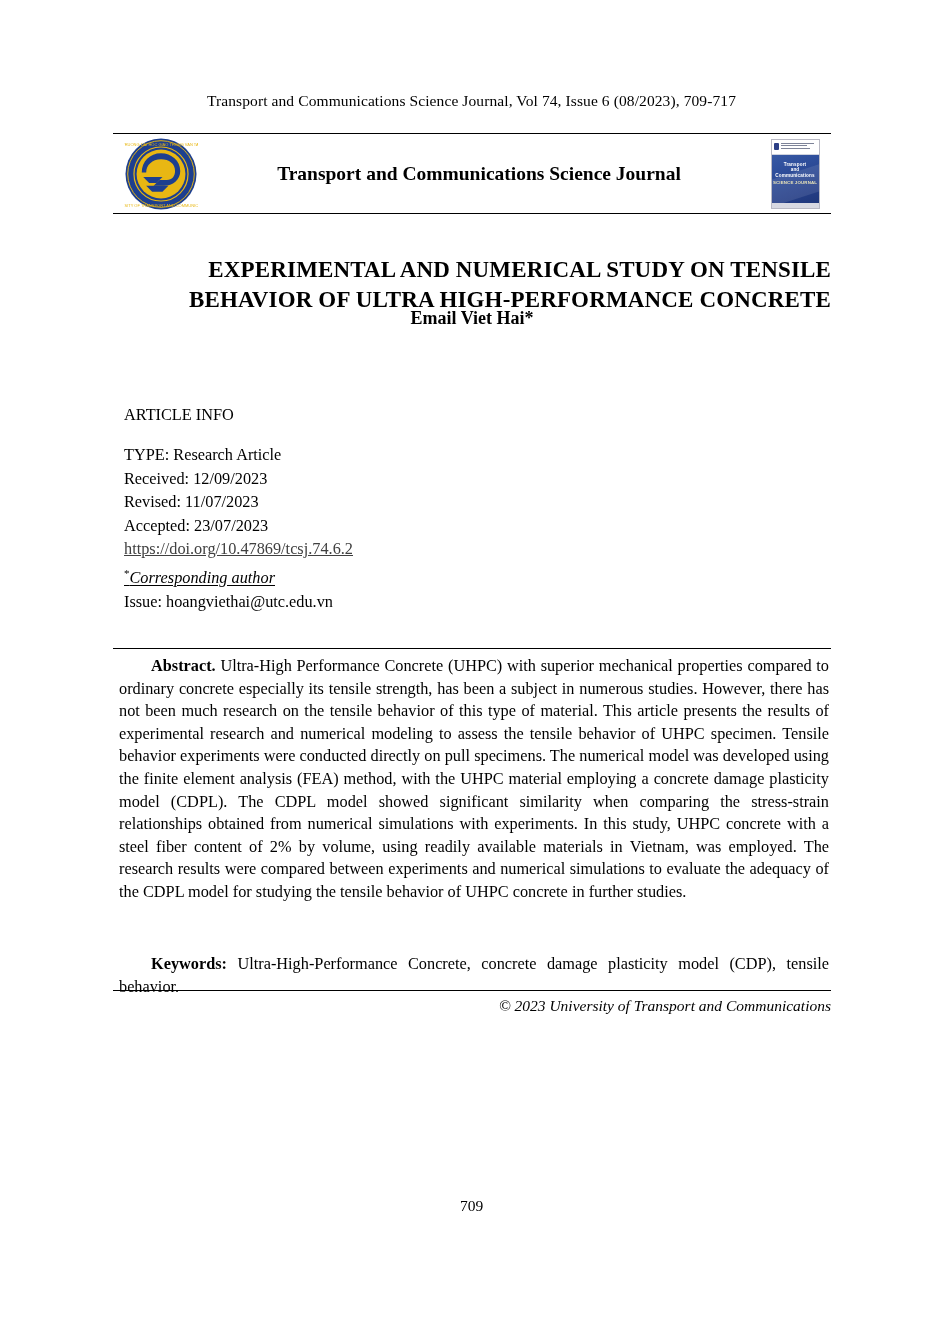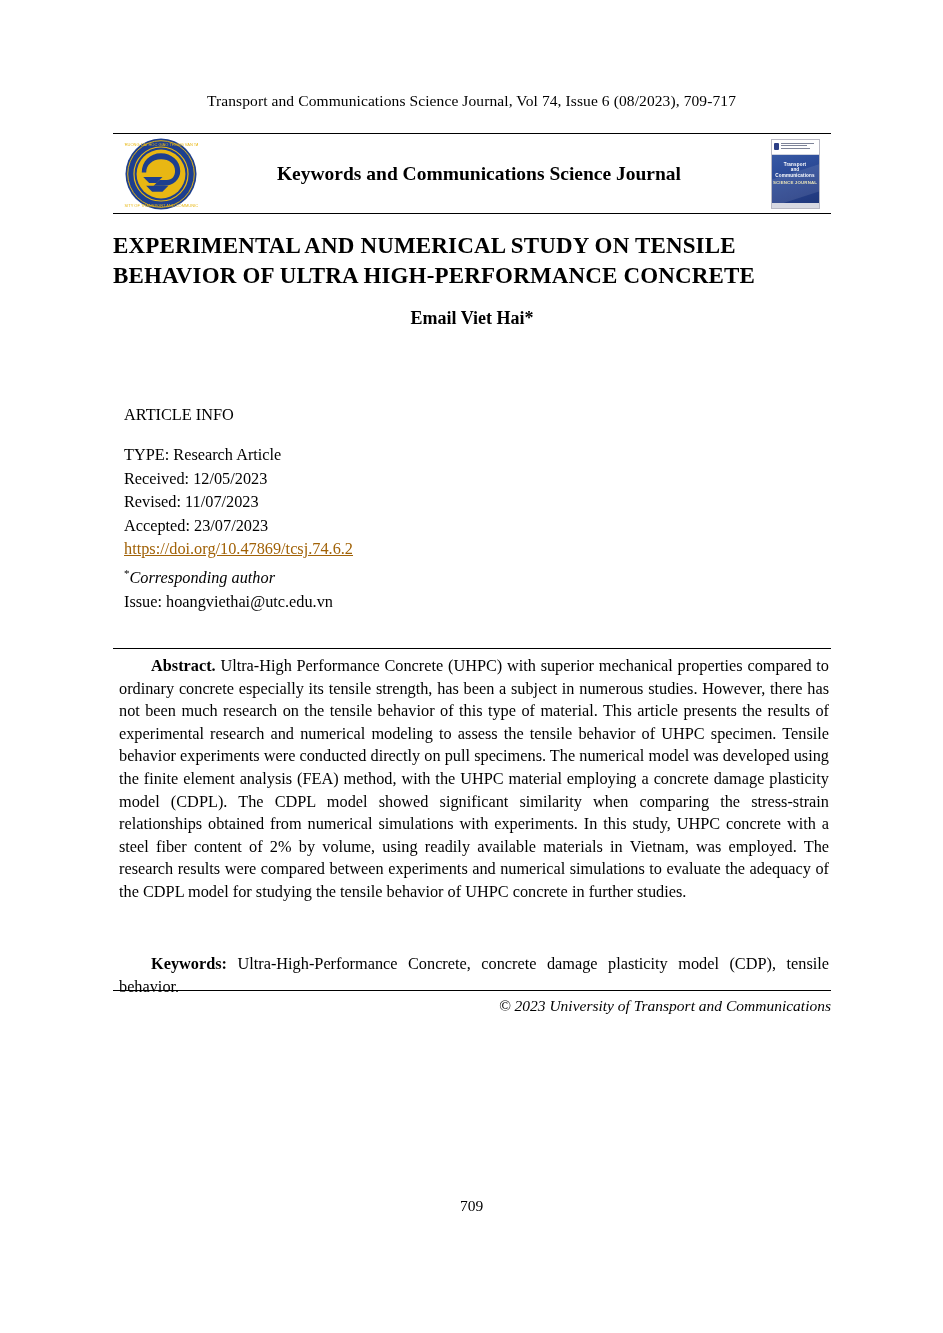--- a/index.html
+++ b/index.html
@@ -145,23 +145,23 @@
     left: 0; bottom: 0;
     width: 100%;
     height: 5px;
     background: #d8d9e2;
   }
 
   
   .doc-title {
     position: absolute;
     left: 113px;
-    top: 216px;
-    width: 718px;
-    text-align: left;
+    top: 240px;
+    width: 718px;
+    text-align: right;
     font-size: 23px;
     line-height: 30px;
     letter-spacing: 0.15px;
   }
 
   
   .author {
     position: absolute;
     left: 113px;
     top: 308px;
@@ -189,25 +189,26 @@
     top: 403px;
     width: 420px;
     font-size: 16.3px;
     line-height: 23.4px;
   }
   .article-info .info-head {
     margin-bottom: 17px;
   }
   .article-info .info-line { white-space: nowrap; }
   .doi-link {
-    color: #a16207;
+    color: #404040;
   }
   .corresponding {
     font-style: italic;
     margin-top: 2px;
+    text-decoration: underline;
   }
   .corresponding .star {
     font-style: normal;
     vertical-align: super;
     font-size: 11px;
   }
 
   
   .rule {
     position: absolute;
@@ -281,21 +282,21 @@
         <path d="M50 22 C64 22 76 32 76 46 C76 58 66 66 54 66 L40 66 L48 58 L58 58 C65 58 69 53 69 46 C69 36 61 30 50 30 C38 30 30 38 30 48 L24 48 C24 33 35 22 50 22 Z" fill="#1d3f8f"></path>
         <path d="M26 54 L52 54 L44 62 L34 62 Z" fill="#1d3f8f"></path>
         <path d="M30 66 L60 66 L52 74 L38 74 Z" fill="#1d3f8f"></path>
         <g fill="#e8b713" font-size="5.4" font-family="Liberation Sans, sans-serif">
           <text x="50" y="12" text-anchor="middle">TRUONG DAI HOC GIAO THONG VAN TAI</text>
           <text x="50" y="95" text-anchor="middle">UNIVERSITY OF TRANSPORT AND COMMUNICATIONS</text>
         </g>
       </svg>
     </div>
 
-    <div class="banner-title">Keywords and Communications Science Journal</div>
+    <div class="banner-title">Transport and Communications Science Journal</div>
 
     <div class="banner-cover">
       <div class="cover">
         <div class="cover-head">
           <span class="cover-head-mark"></span>
           <span class="cover-head-lines">
             <i></i>
               <i></i>
               <i></i>
           </span>
@@ -314,21 +315,21 @@
   </div>
 
   <h1 class="doc-title">EXPERIMENTAL AND NUMERICAL STUDY ON TENSILE BEHAVIOR OF ULTRA HIGH-PERFORMANCE CONCRETE</h1>
 
   <div class="author">Email Viet Hai*</div>
 
 
   <div class="article-info">
     <div class="info-head">ARTICLE INFO</div>
     <div class="info-line">TYPE: Research Article</div>
-    <div class="info-line">Received: 12/05/2023</div>
+    <div class="info-line">Received: 12/09/2023</div>
     <div class="info-line">Revised: 11/07/2023</div>
     <div class="info-line">Accepted: 23/07/2023</div>
     <div class="info-line">
       <a class="doi-link" href="#">https://doi.org/10.47869/tcsj.74.6.2</a>
     </div>
     <div class="corresponding">
       <span class="star">*</span><span>Corresponding author</span>
     </div>
     <div class="info-line">Issue: hoangviethai@utc.edu.vn</div>
   </div>

